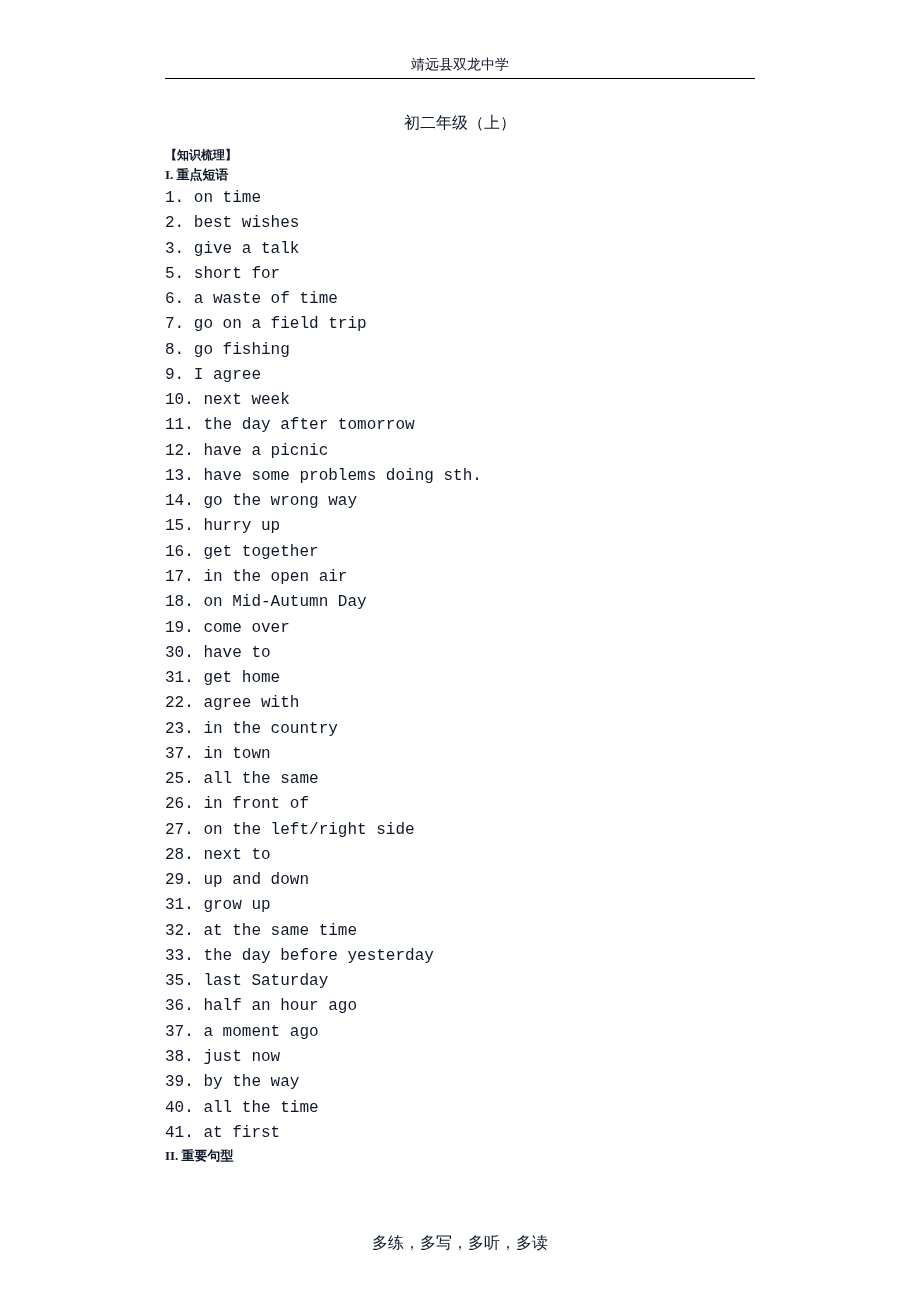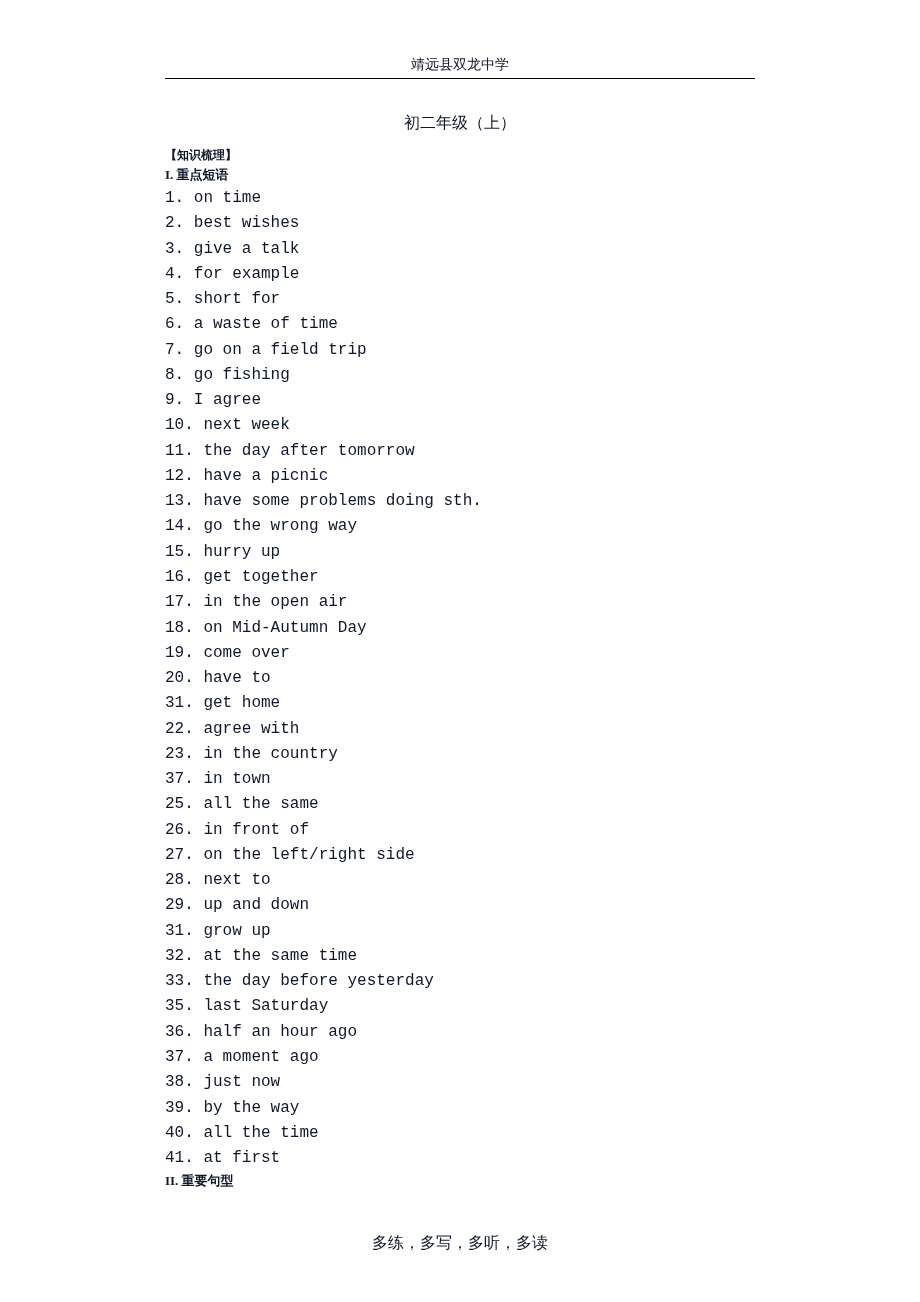--- a/index.html
+++ b/index.html
@@ -73,37 +73,36 @@
   <div class="header-underline"></div>
 
   <div class="content">
     <div class="title">初二年级（上）</div>
     <div class="section-label">【知识梳理】</div>
     <div class="subheading">I. 重点短语</div>
 
     <div class="item">1. on time</div>
     <div class="item">2. best wishes</div>
     <div class="item">3. give a talk</div>
-    <div class="item">4. for example</div>
     <div class="item">5. short for</div>
     <div class="item">6. a waste of time</div>
     <div class="item">7. go on a field trip</div>
     <div class="item">8. go fishing</div>
     <div class="item">9. I agree</div>
     <div class="item">10. next week</div>
     <div class="item">11. the day after tomorrow</div>
     <div class="item">12. have a picnic</div>
     <div class="item">13. have some problems doing sth.</div>
     <div class="item">14. go the wrong way</div>
     <div class="item">15. hurry up</div>
     <div class="item">16. get together</div>
     <div class="item">17. in the open air</div>
     <div class="item">18. on Mid-Autumn Day</div>
     <div class="item">19. come over</div>
-    <div class="item">20. have to</div>
+    <div class="item">30. have to</div>
     <div class="item">31. get home</div>
     <div class="item">22. agree with</div>
     <div class="item">23. in the country</div>
     <div class="item">37. in town</div>
     <div class="item">25. all the same</div>
     <div class="item">26. in front of</div>
     <div class="item">27. on the left/right side</div>
     <div class="item">28. next to</div>
     <div class="item">29. up and down</div>
     <div class="item">31. grow up</div>

